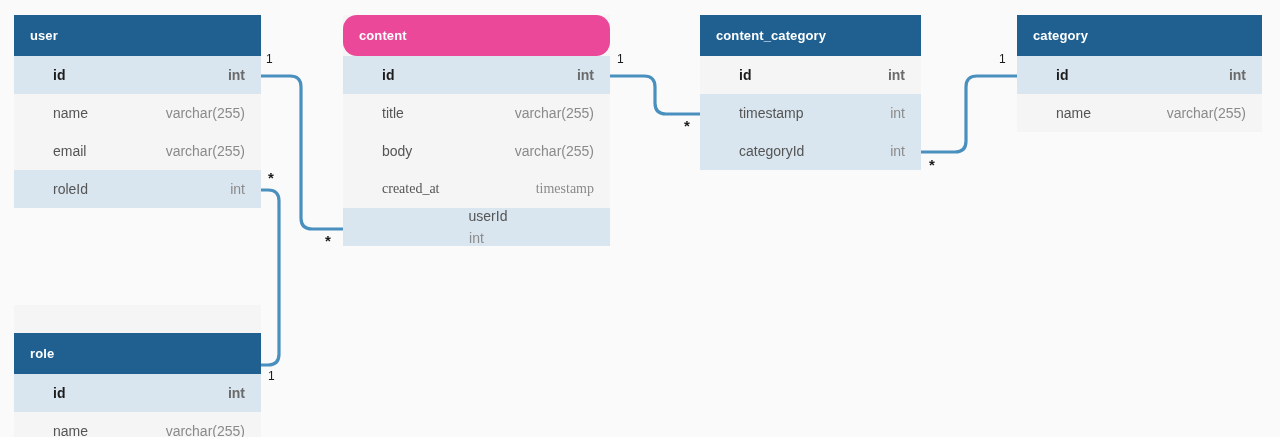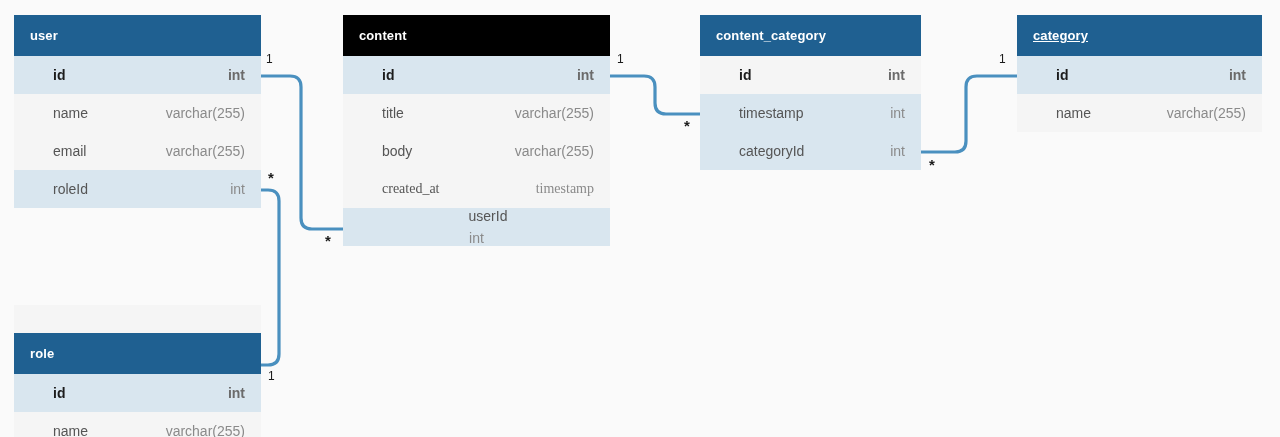--- a/index.html
+++ b/index.html
@@ -126,21 +126,21 @@
         <div class="field-row" style="background: rgb(245, 245, 245);">
           <span class="field-name">email</span>
           <span class="field-type">varchar(255)</span>
         </div>
         <div class="field-row highlight" style="background: rgb(217, 230, 239);">
           <span class="field-name">roleId</span>
           <span class="field-type">int</span>
         </div>
       </div>
       <div class="entity" style="left: 343px; top: 15px; width: 267px;">
-        <div class="entity-header" style="background: #000000;">content</div>
+        <div class="entity-header" style="background: #ec4899; border-radius: 14px;">content</div>
         <div class="field-row highlight key" style="background: rgb(217, 230, 239);">
           <span class="field-name">id</span>
           <span class="field-type">int</span>
         </div>
         <div class="field-row" style="background: rgb(245, 245, 245);">
           <span class="field-name">title</span>
           <span class="field-type">varchar(255)</span>
         </div>
         <div class="field-row" style="background: rgb(245, 245, 245);">
           <span class="field-name">body</span>
@@ -164,21 +164,21 @@
         <div class="field-row highlight" style="background: rgb(217, 230, 239);">
           <span class="field-name">timestamp</span>
           <span class="field-type">int</span>
         </div>
         <div class="field-row highlight" style="background: rgb(217, 230, 239);">
           <span class="field-name">categoryId</span>
           <span class="field-type">int</span>
         </div>
       </div>
       <div class="entity" style="left: 1017px; top: 15px; width: 245px;">
-        <div class="entity-header" style="background: rgb(31, 96, 145); text-decoration: underline;">category</div>
+        <div class="entity-header" style="background: rgb(31, 96, 145);">category</div>
         <div class="field-row highlight key" style="background: rgb(217, 230, 239);">
           <span class="field-name">id</span>
           <span class="field-type">int</span>
         </div>
         <div class="field-row" style="background: rgb(245, 245, 245);">
           <span class="field-name">name</span>
           <span class="field-type">varchar(255)</span>
         </div>
       </div>
       <div class="entity" style="left: 14px; top: 305px; width: 247px;">

